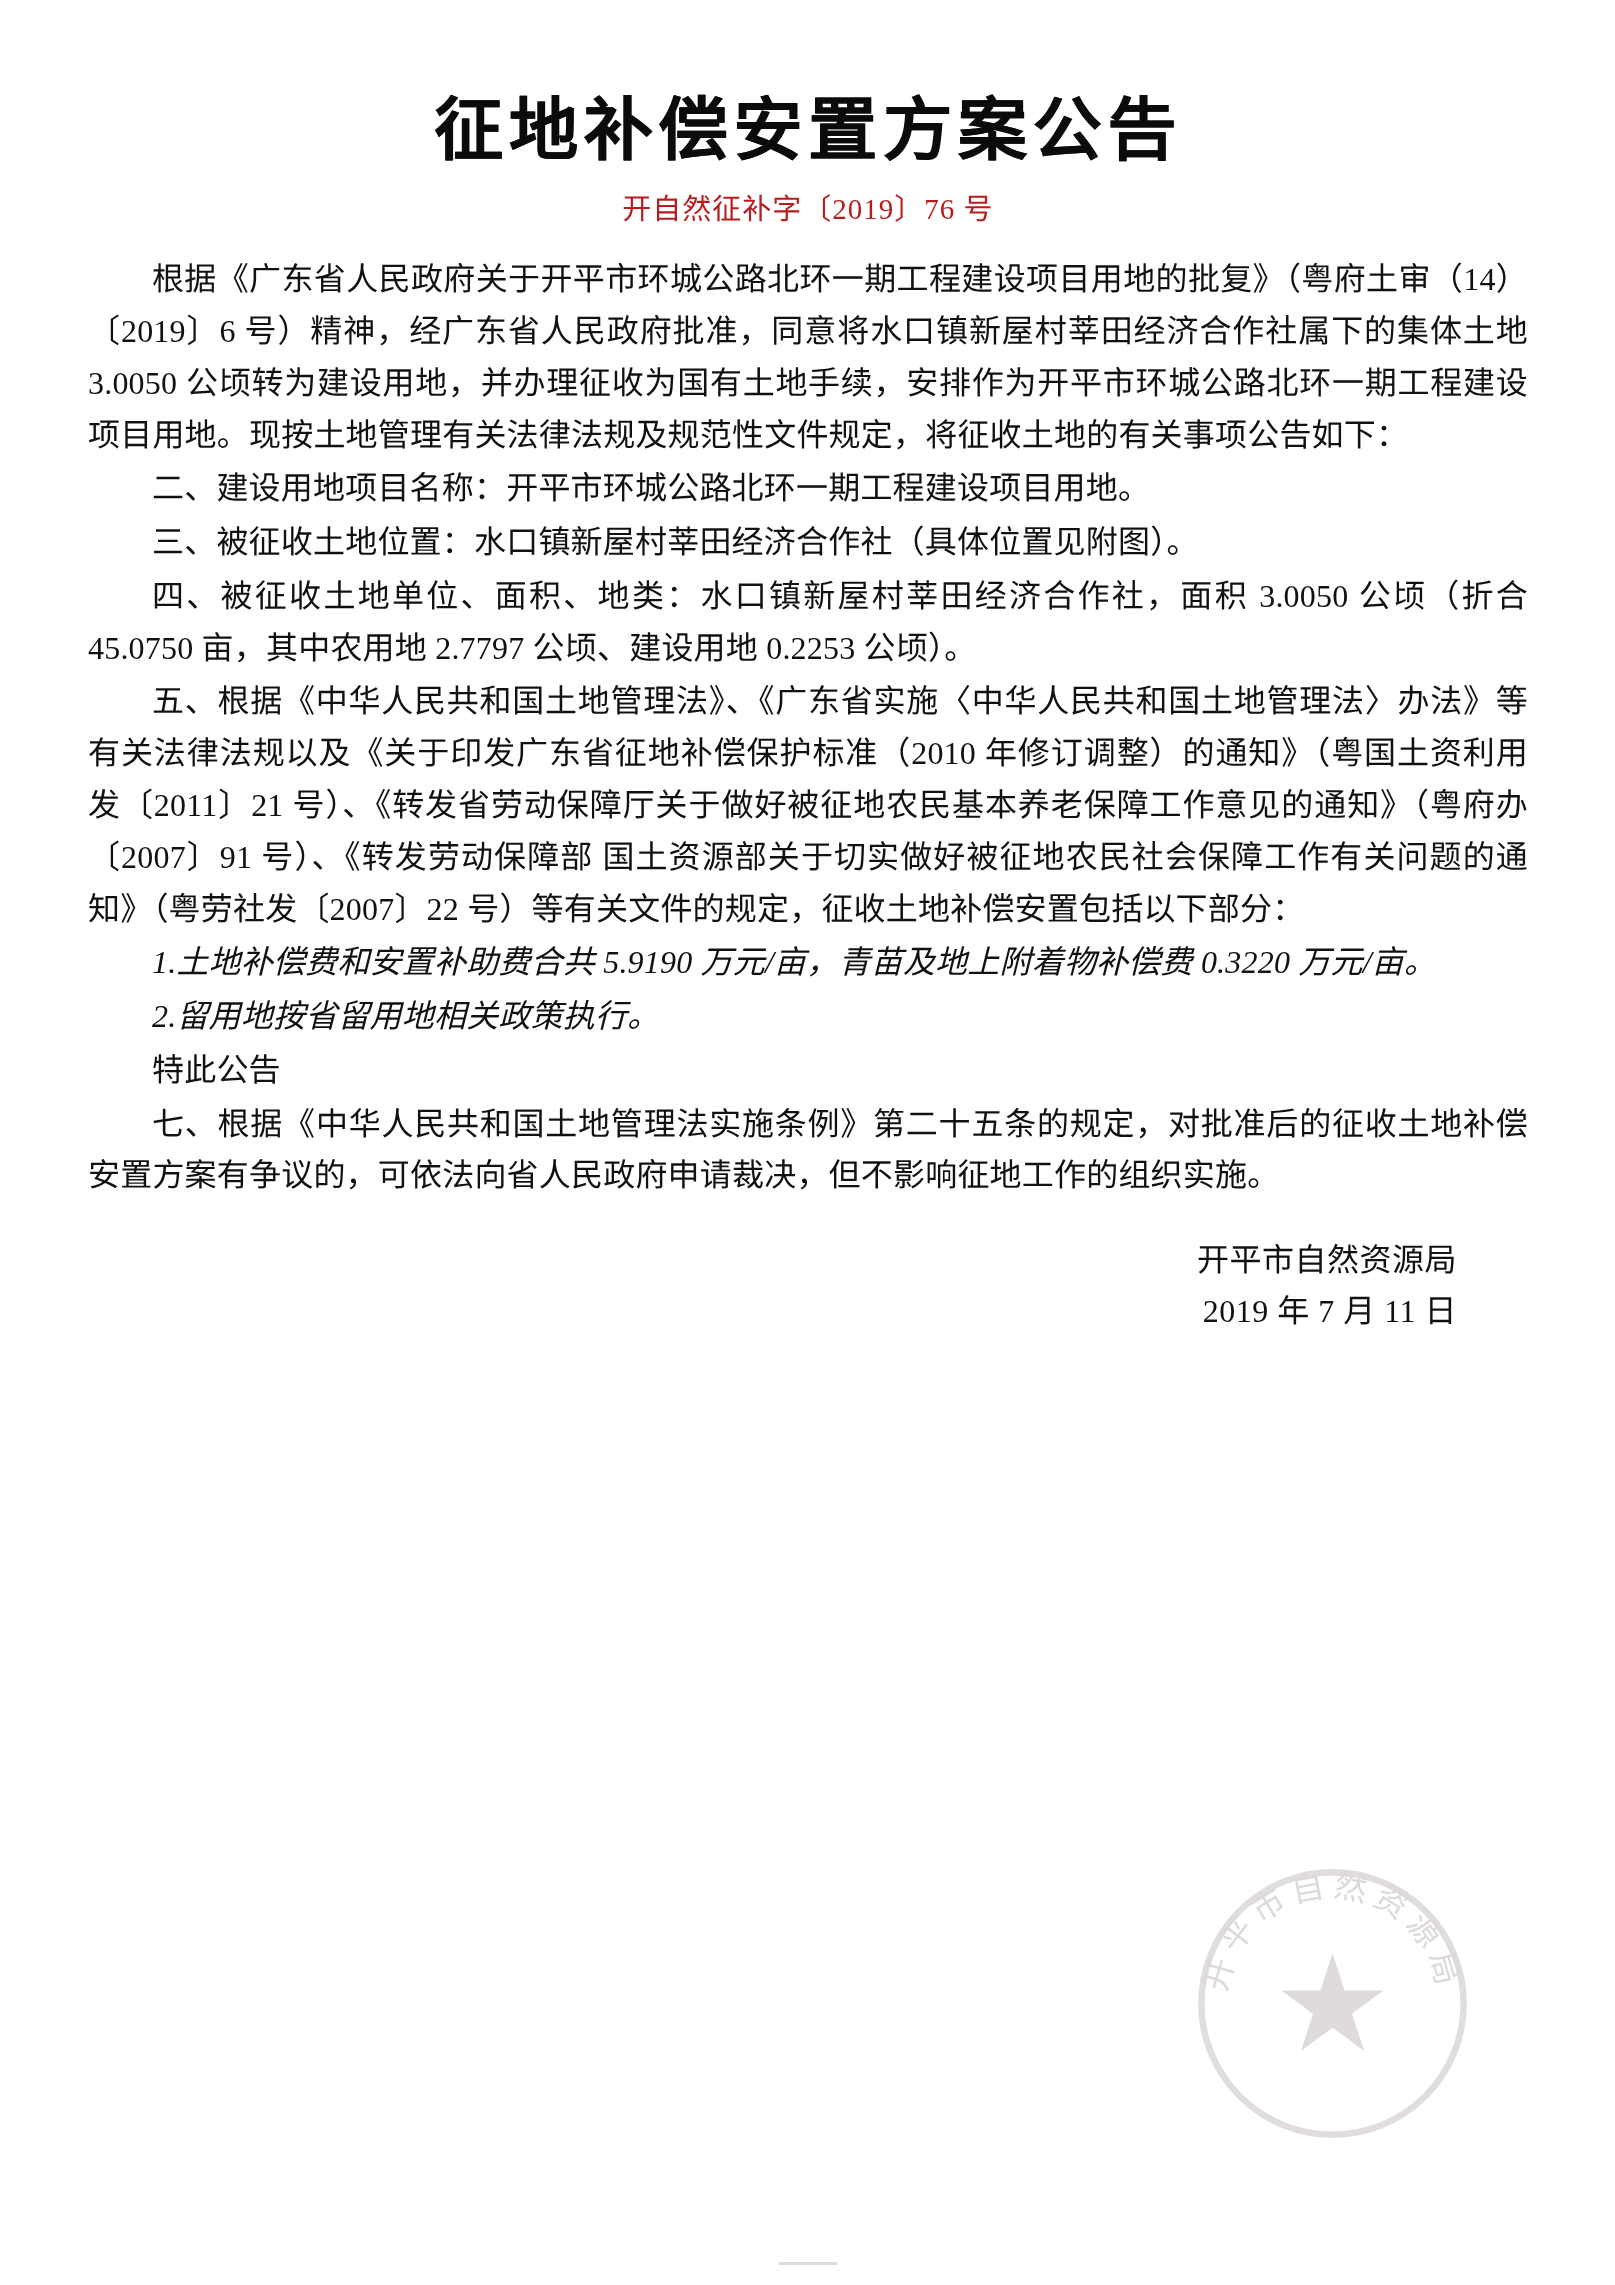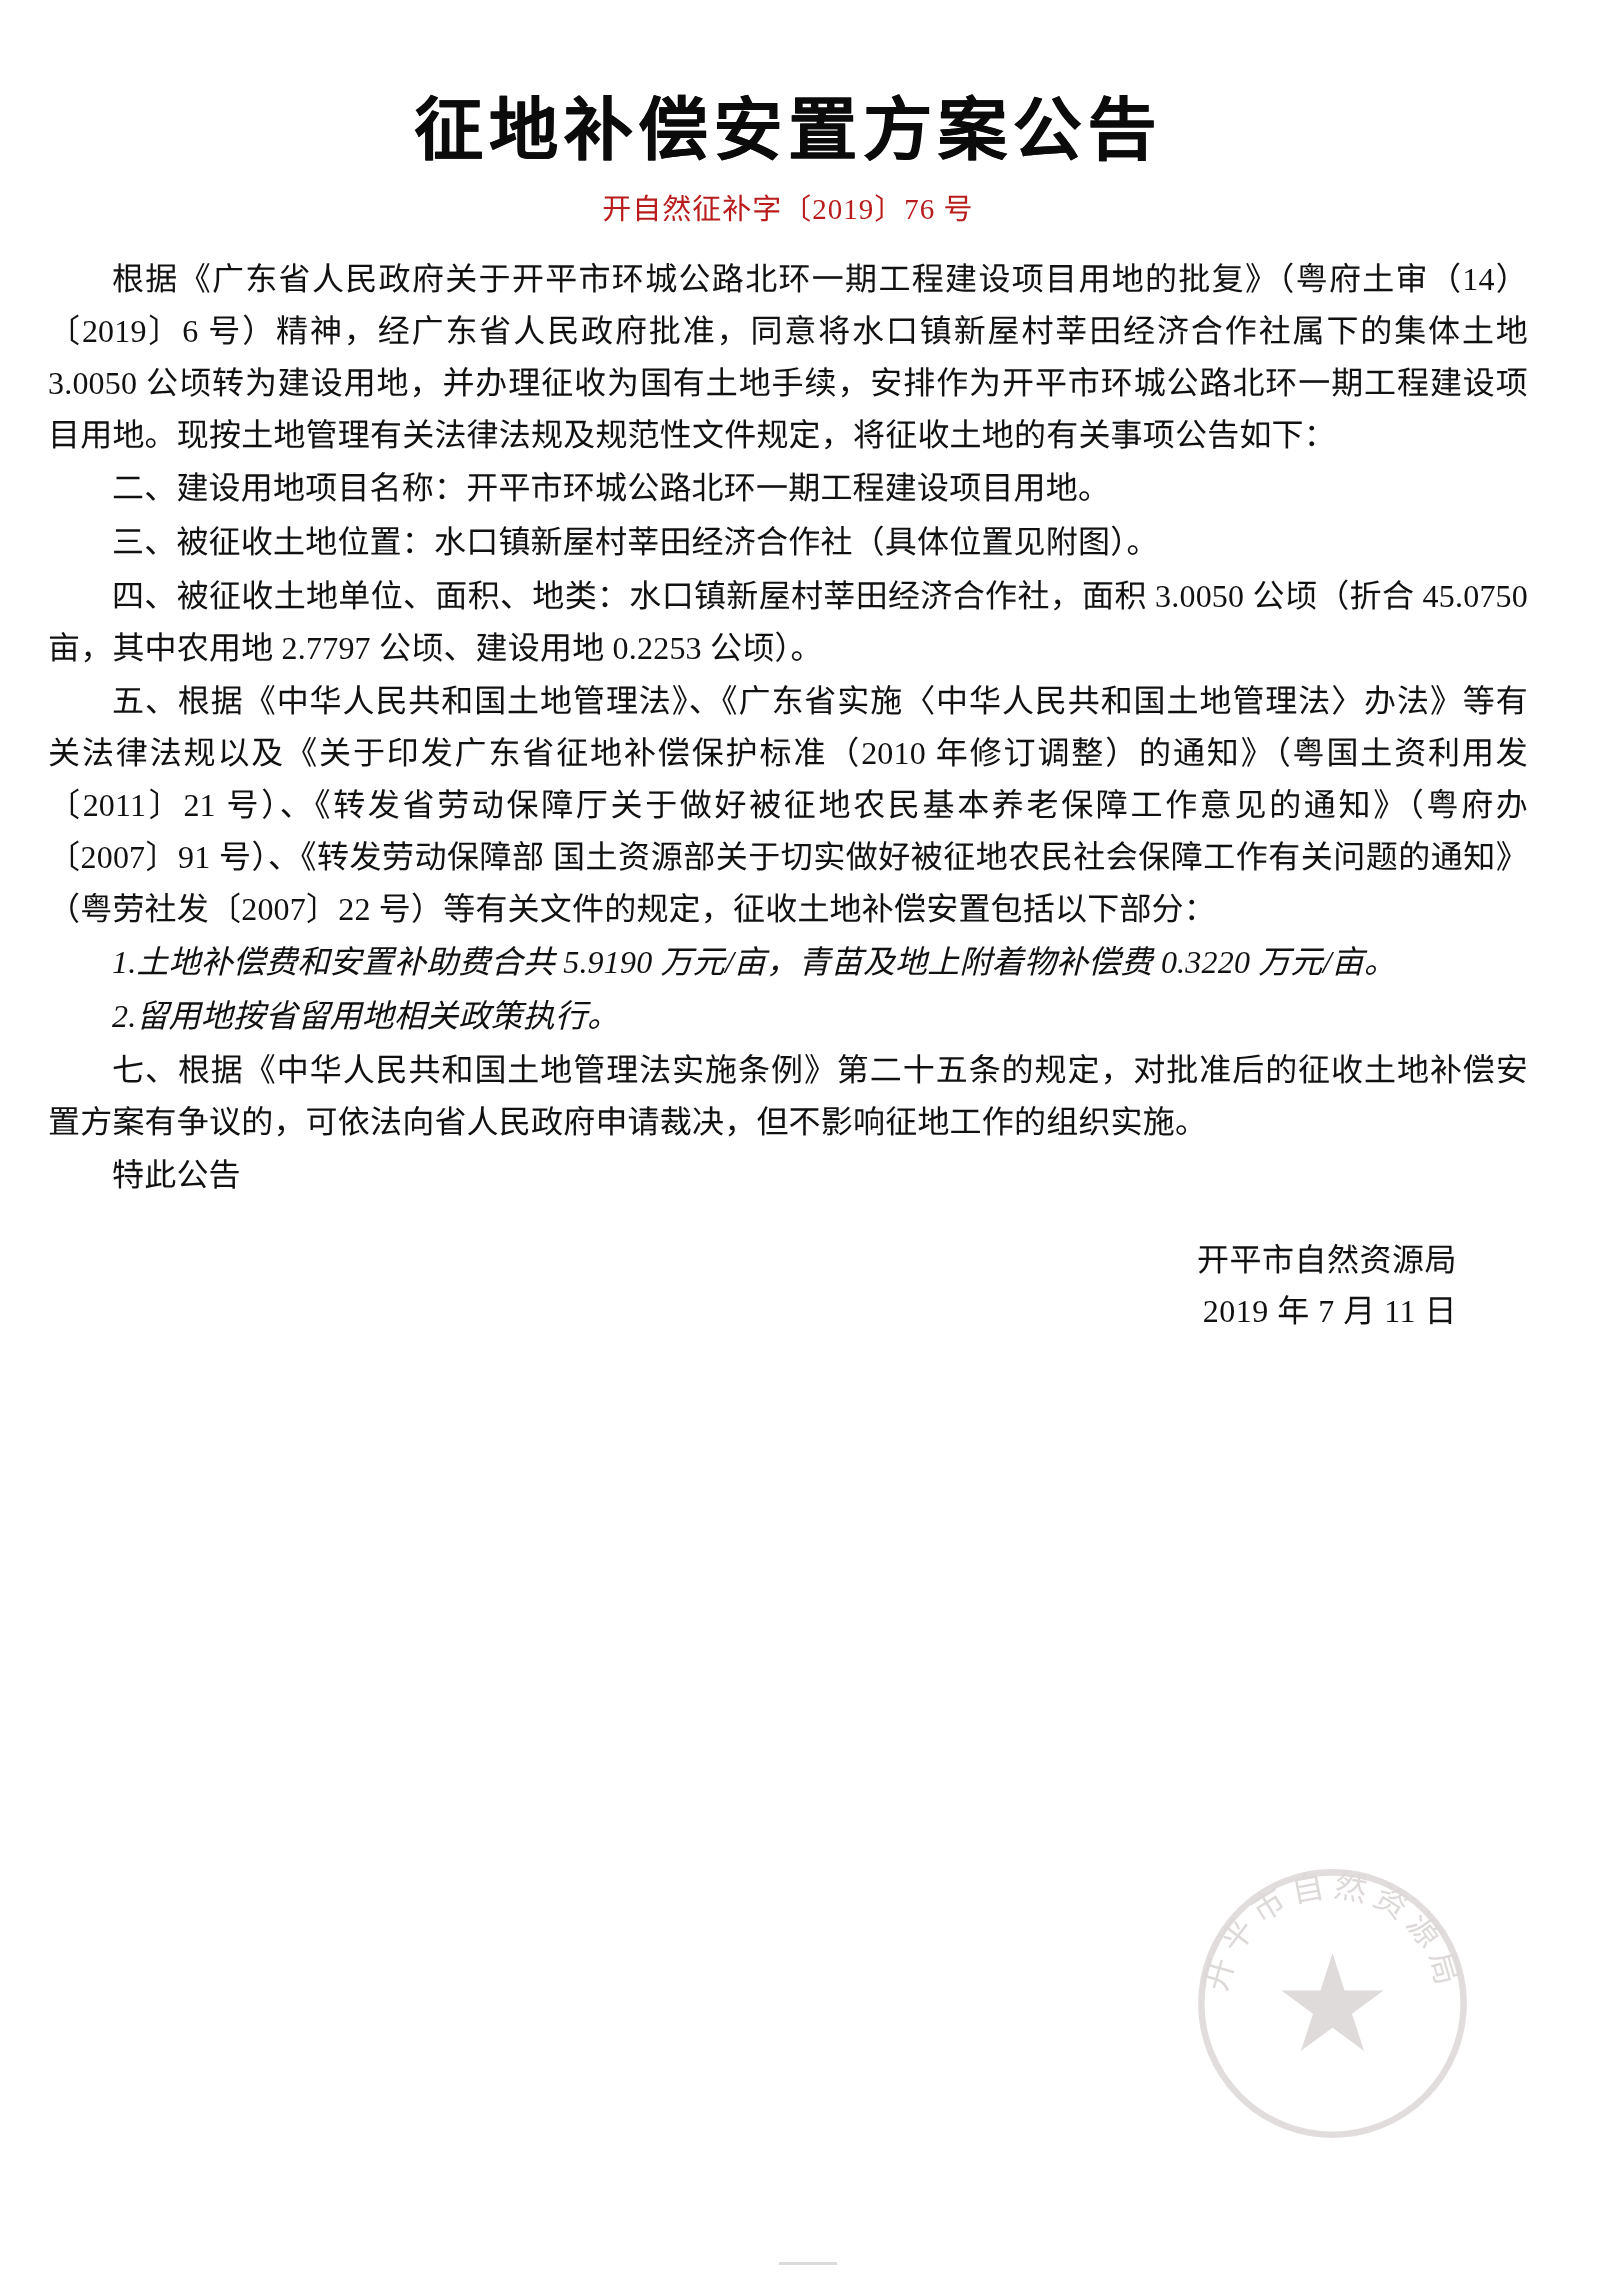--- a/index.html
+++ b/index.html
@@ -13,21 +13,21 @@
     font-family: "Liberation Serif", "DejaVu Serif", serif;
     color: #111111;
     position: relative;
     overflow: hidden;
   }
   .page {
     position: relative;
     width: 1616px;
     height: 2285px;
     box-sizing: border-box;
-    padding: 67px 88px 38px 48px;
+    padding: 67px 88px 38px 88px;
   }
   .doc-title {
     text-align: center;
     font-size: 69px;
     font-weight: bold;
     letter-spacing: 5.8px;
     line-height: 1.1;
     margin-top: 25px;
     margin-bottom: 17.3px;
     font-family: "DejaVu Serif", "Liberation Serif", serif;
@@ -113,23 +113,23 @@
   <p class="body-text indent">四、被征收土地单位、面积、地类：水口镇新屋村莘田经济合作社，面积 3.0050 公顷（折合 45.0750 亩，其中农用地 2.7797 公顷、建设用地 0.2253 公顷）。</p>
 
   <p class="body-text indent">五、根据《中华人民共和国土地管理法》、《广东省实施〈中华人民共和国土地管理法〉办法》等有关法律法规以及《关于印发广东省征地补偿保护标准（2010 年修订调整）的通知》（粤国土资利用发〔2011〕21 号）、《转发省劳动保障厅关于做好被征地农民基本养老保障工作意见的通知》（粤府办〔2007〕91 号）、《转发劳动保障部 国土资源部关于切实做好被征地农民社会保障工作有关问题的通知》（粤劳社发〔2007〕22 号）等有关文件的规定，征收土地补偿安置包括以下部分：</p>
 
   <p class="body-text sub-item">1.土地补偿费和安置补助费合共 5.9190 万元/亩，青苗及地上附着物补偿费 0.3220 万元/亩。</p>
 
   <p class="body-text sub-item">2.留用地按省留用地相关政策执行。</p>
 
 
 
+  <p class="body-text closing">特此公告</p>
+
   <p class="body-text indent">七、根据《中华人民共和国土地管理法实施条例》第二十五条的规定，对批准后的征收土地补偿安置方案有争议的，可依法向省人民政府申请裁决，但不影响征地工作的组织实施。</p>
-
-  <p class="body-text closing">特此公告</p>
 
   <div class="signature-block">
     <div>开平市自然资源局</div>
     <div>2019 年 7 月 11 日</div>
   </div>
 
   <div class="seal">
     <svg viewBox="0 0 300 300" width="279" height="279" aria-hidden="true">
       <circle cx="150" cy="150" r="141" fill="none" stroke="#b9b0ad" stroke-width="7"></circle>
       <path id="sealArcTop" d="M 36 150 A 114 114 0 0 1 264 150" fill="none"></path>

